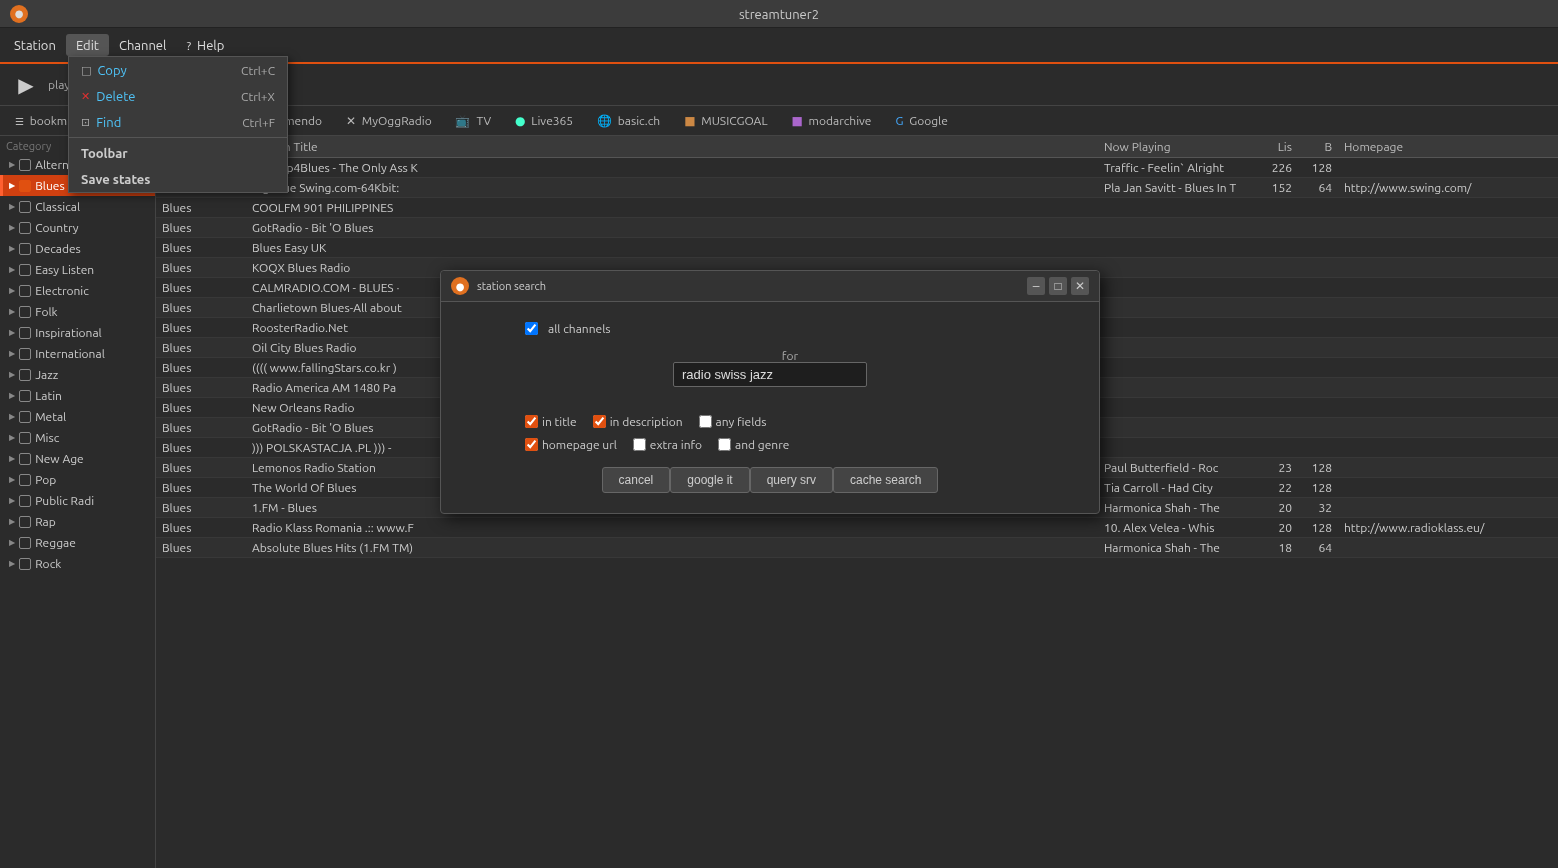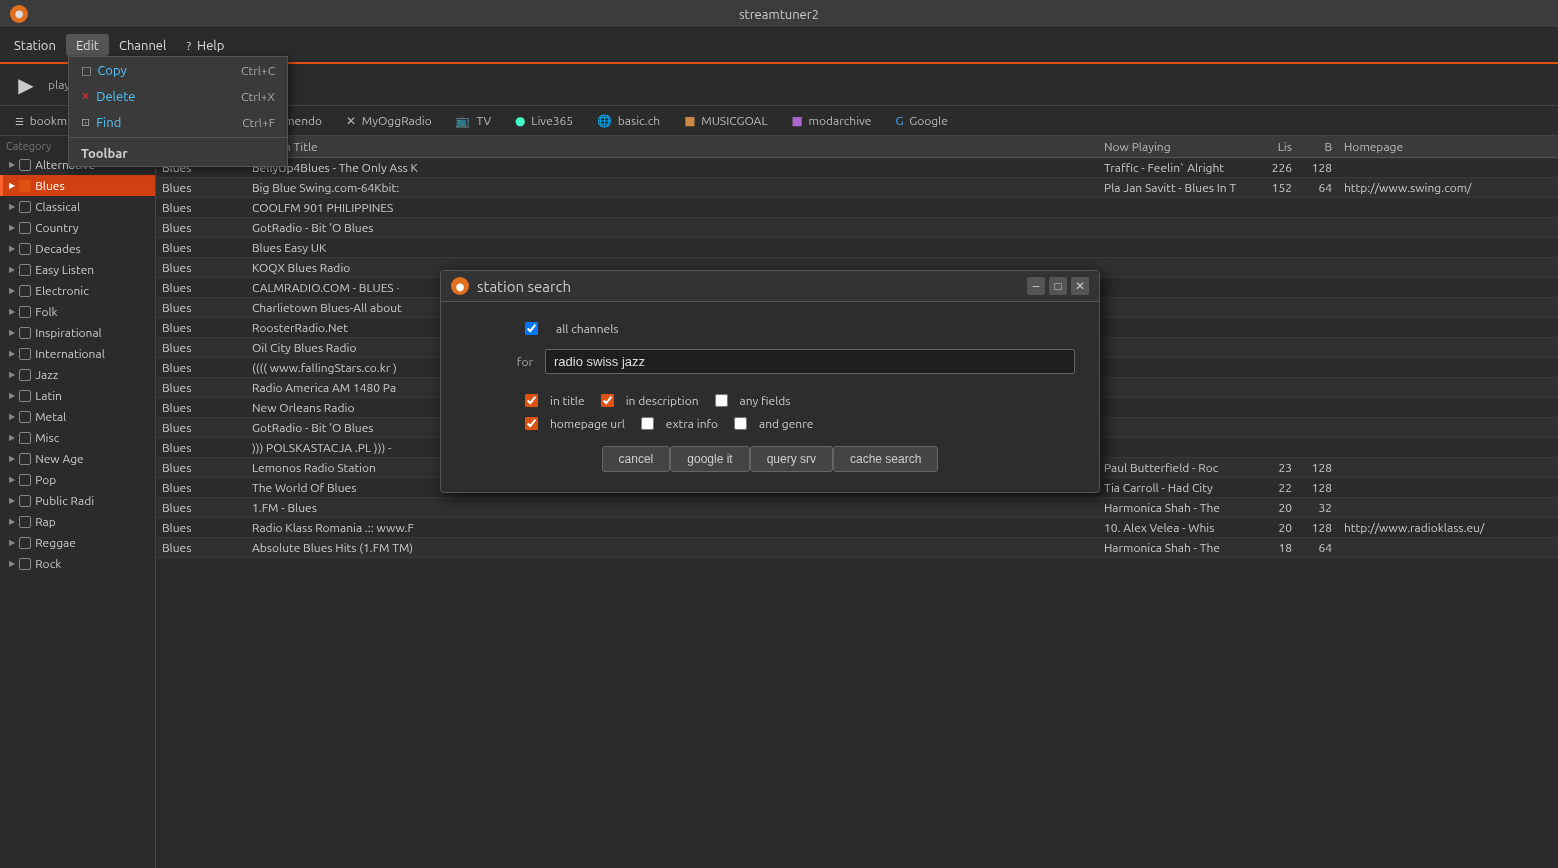--- a/index.html
+++ b/index.html
@@ -270,21 +270,21 @@
       width: 18px;
       height: 18px;
       background: #e07020;
       border-radius: 50%;
       display: flex; align-items: center; justify-content: center;
       font-size: 10px;
       color: white;
     }
     .dialog-title {
       color: #ccc;
-      font-size: 15px;
+      font-size: 11px;
     }
     .dialog-controls {
       display: flex;
       gap: 4px;
     }
     .dialog-ctrl-btn {
       width: 18px;
       height: 18px;
       background: #555;
       border: none;
@@ -300,38 +300,39 @@
     .dialog-heading {
       font-size: 16px;
       font-weight: bold;
       color: #ddd;
       text-align: center;
       margin-bottom: 16px;
     }
     .dialog-row {
       display: flex;
       align-items: center;
-      margin-bottom: 20px;
+      margin-bottom: 28px;
+      flex-direction: column;
     }
     .dialog-row label {
       color: #aaa;
       font-size: 12px;
       min-width: 60px;
     }
     .dialog-checkbox-row {
       display: flex;
       align-items: center;
       gap: 16px;
       margin-bottom: 10px;
       padding-left: 60px;
     }
     .dialog-checkbox-item {
       display: flex;
       align-items: center;
-      gap: 12px;
+      gap: 4px;
       color: #ccc;
       font-size: 12px;
     }
     .dialog-checkbox-item input[type=checkbox] {
       accent-color: #e05010;
     }
     .search-input {
       flex: 1;
       background: #1e1e1e;
       border: 1px solid #666;
@@ -358,21 +359,21 @@
 
     
     ::-webkit-scrollbar { width: 8px; }
     ::-webkit-scrollbar-track { background: #2b2b2b; }
     ::-webkit-scrollbar-thumb { background: #555; border-radius: 4px; }
 
     
     .all-channels-row {
       display: flex;
       align-items: center;
-      gap: 18px;
+      gap: 10px;
       padding-left: 60px;
       margin-bottom: 14px;
       color: #ccc;
       font-size: 12px;
     }
 
     
     .stop-circle {
       display: inline-block;
       width: 22px;
@@ -428,20 +429,23 @@
     <div class="dropdown-item">
       <span style="display:flex;align-items:center;">
         <span class="icon-prefix">⊡</span>
         <span>Find</span>
       </span>
       <span class="shortcut">Ctrl+F</span>
     </div>
     <div class="dropdown-separator"></div>
     <div class="dropdown-item non-link">
       <span>Toolbar</span>
+    </div>
+    <div class="dropdown-item non-link">
+      <span>Save states</span>
     </div>
   </div>
 </div>
 
 <div class="toolbar">
   <button class="toolbar-play">▶</button>
   <span class="toolbar-label">play</span>
   <span class="stop-circle" style="margin-left:10px;"></span>
   <span class="toolbar-label">stop</span>
 </div>

